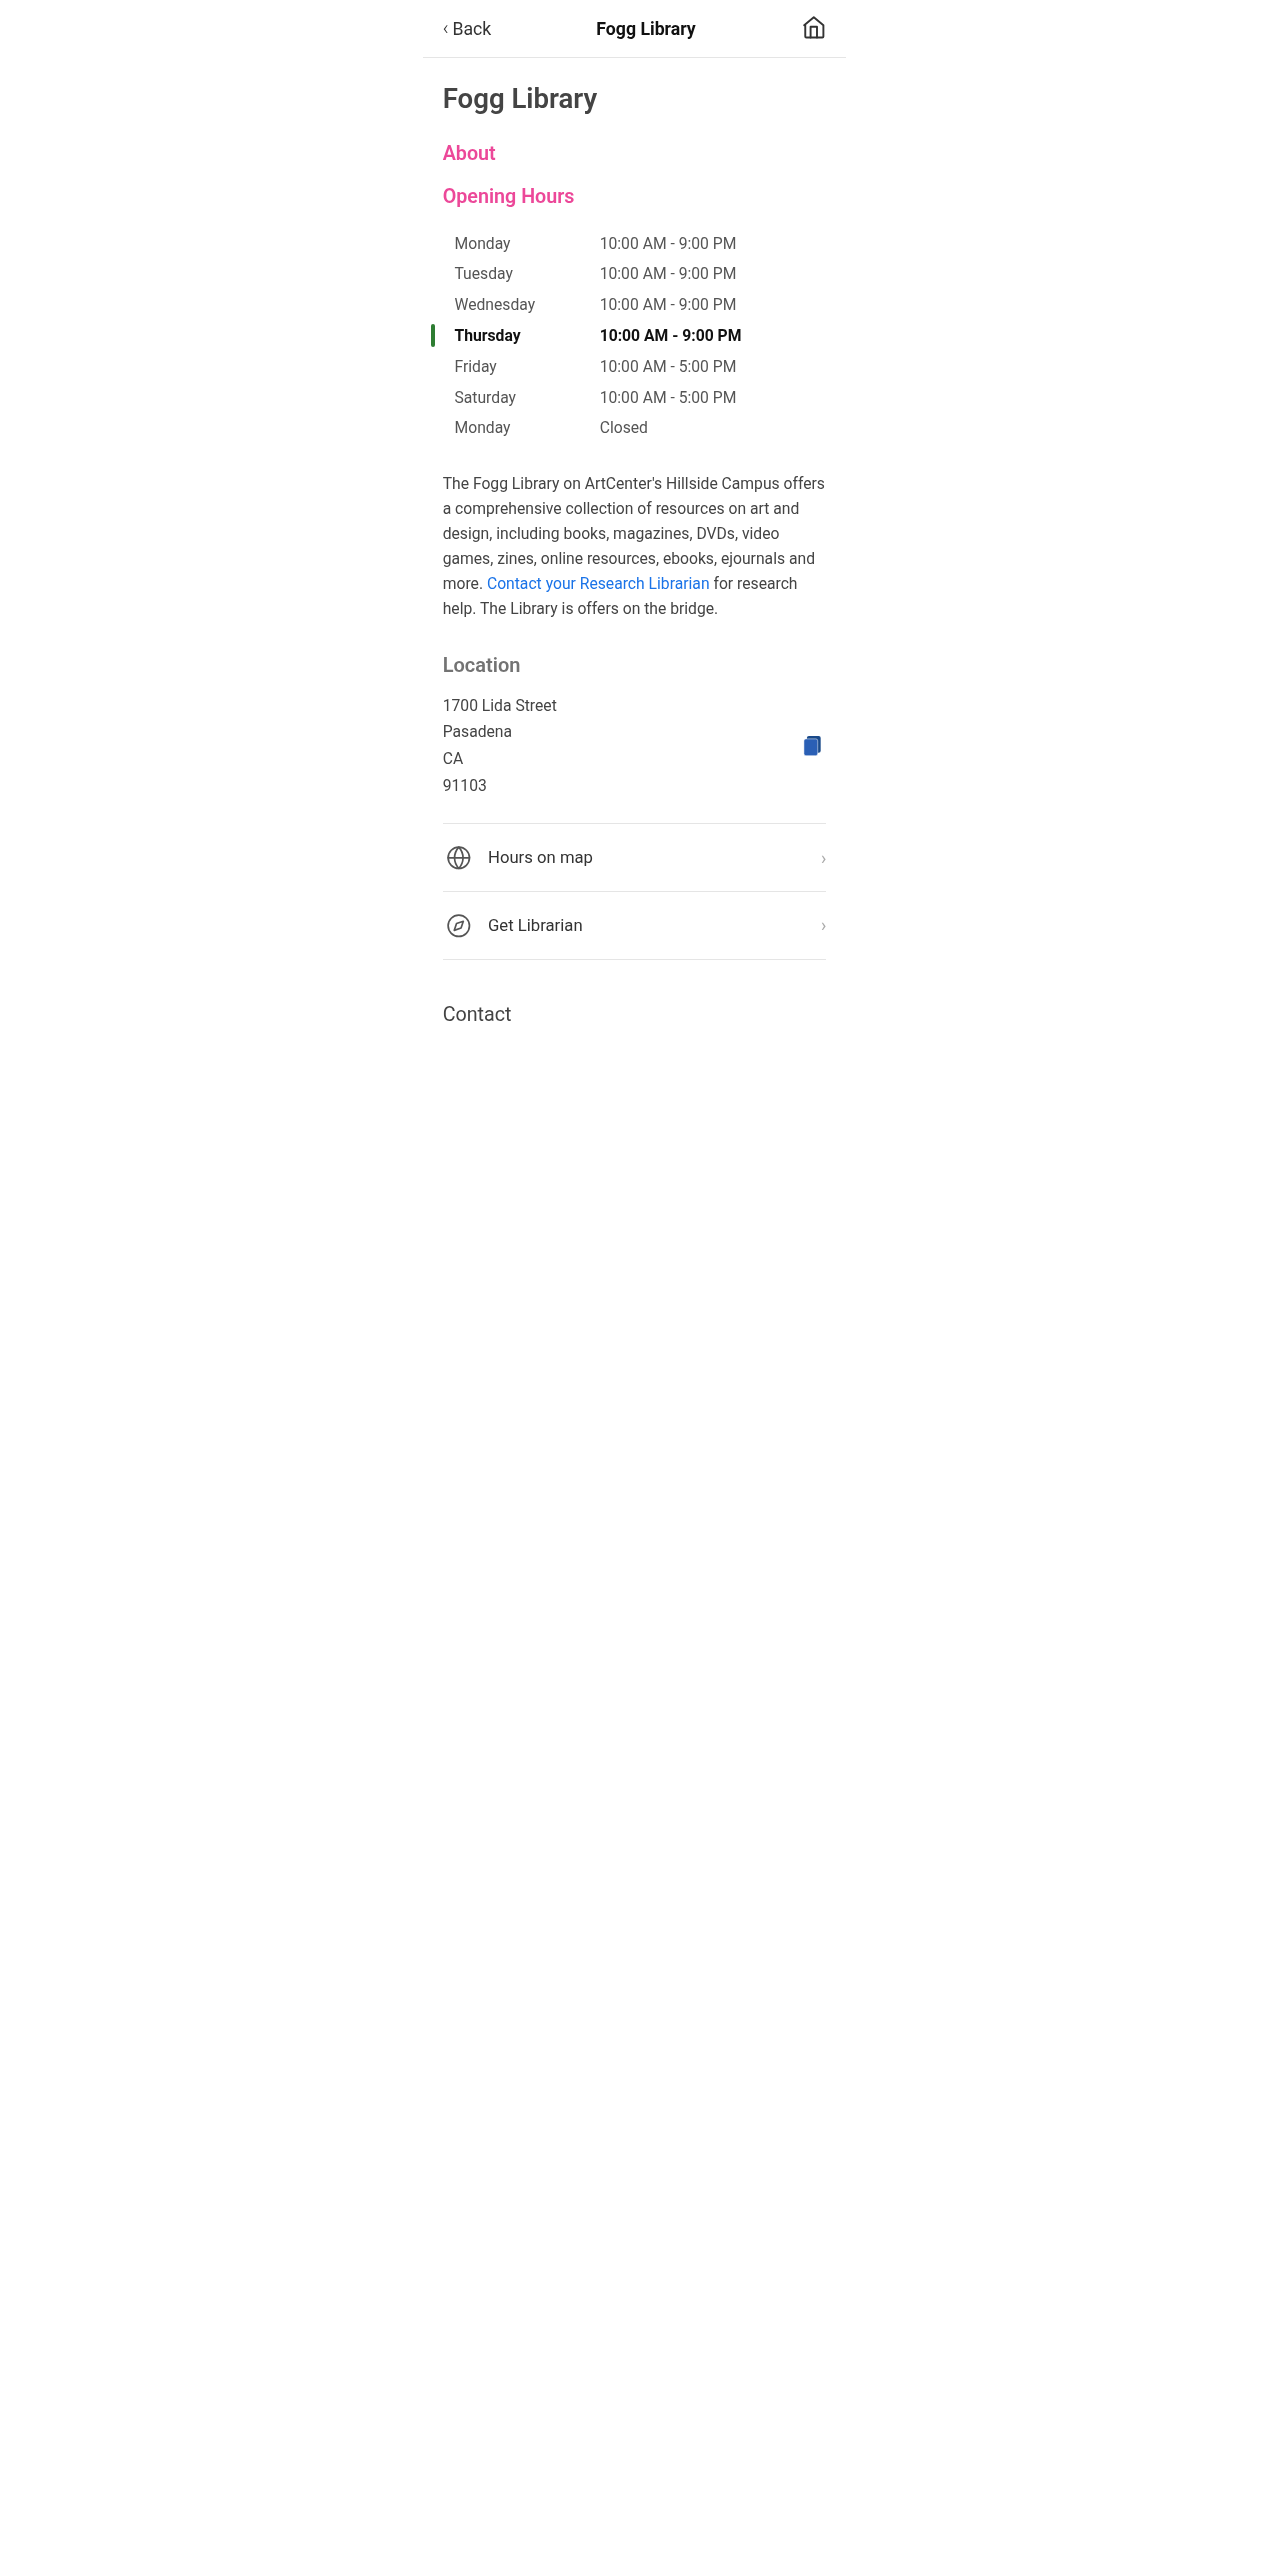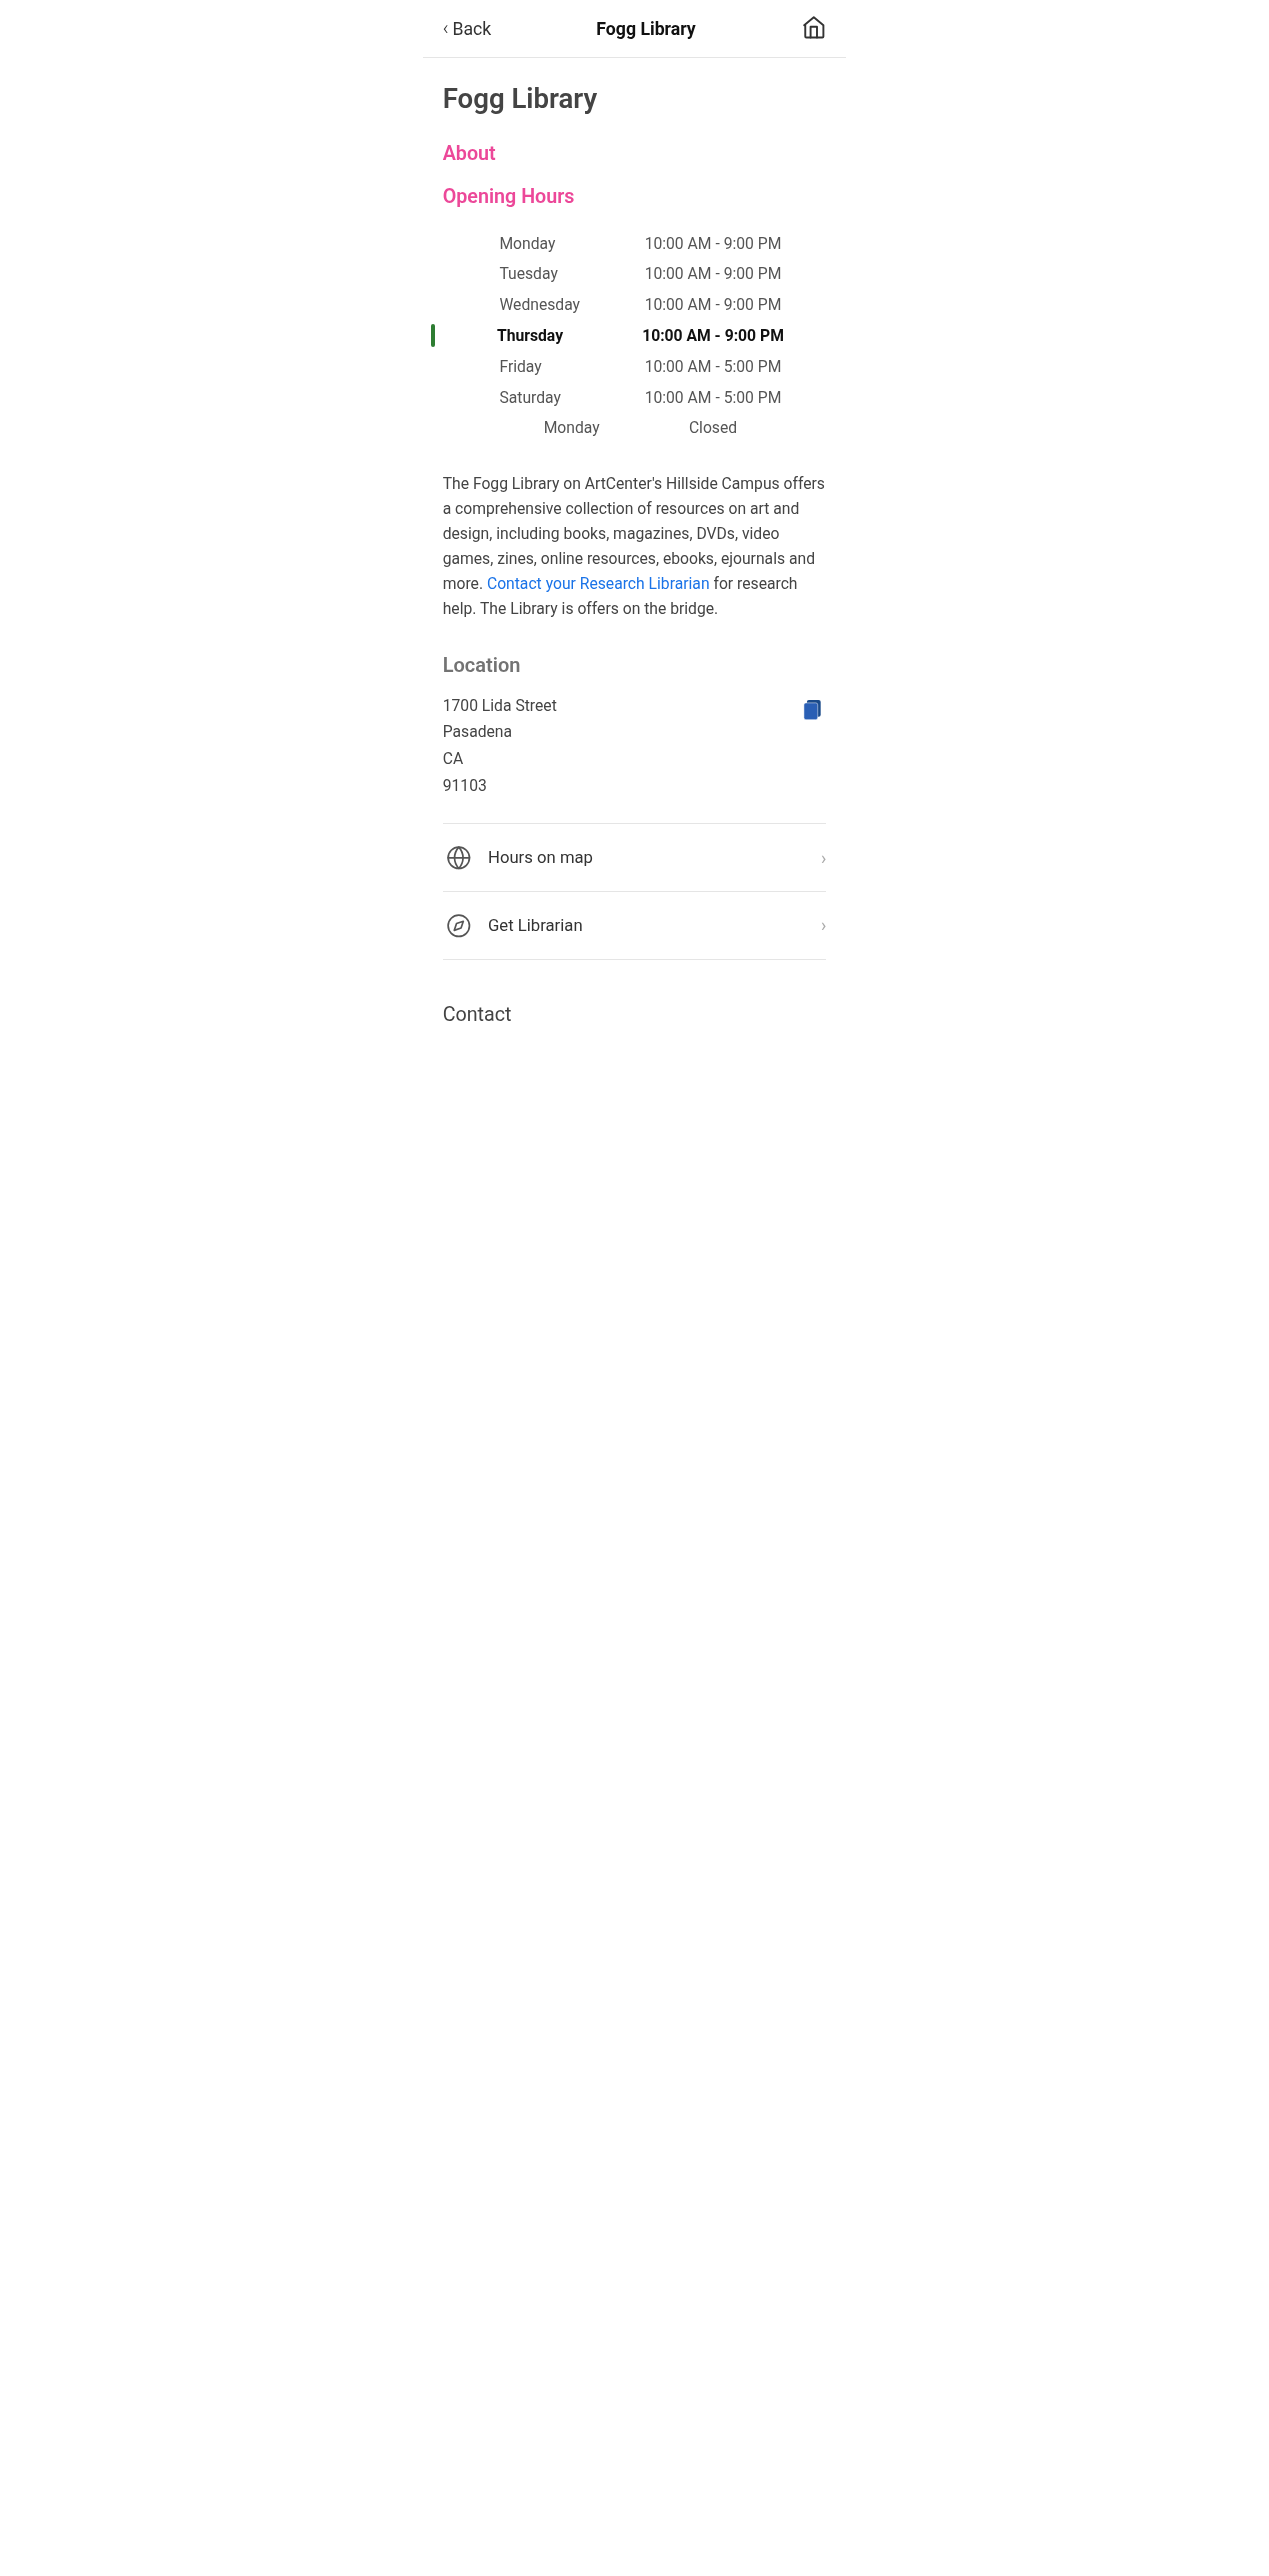--- a/index.html
+++ b/index.html
@@ -88,21 +88,20 @@
     .hours-table {
       width: 100%;
       border-collapse: collapse;
     }
 
     .hours-row {
       display: flex;
       align-items: center;
       padding: 5.9px 0;
       position: relative;
-      justify-content: center;
     }
 
     .hours-row.today {
       font-weight: 700;
     }
 
     .today-indicator {
       width: 3.9px;
       height: 23.6px;
       background: #2e7d32;
@@ -154,21 +153,21 @@
     .location-header {
       font-size: 20px;
       font-weight: 600;
       color: #737373;
       margin-bottom: 15.7px;
     }
 
     .address-row {
       display: flex;
       justify-content: space-between;
-      align-items: flex-start;
+      align-items: center;
       margin-bottom: 23.6px;
     }
 
     .address-text {
       font-size: 15.7px;
       color: #444;
       line-height: 1.7;
     }
 
     .copy-icon-wrapper {

